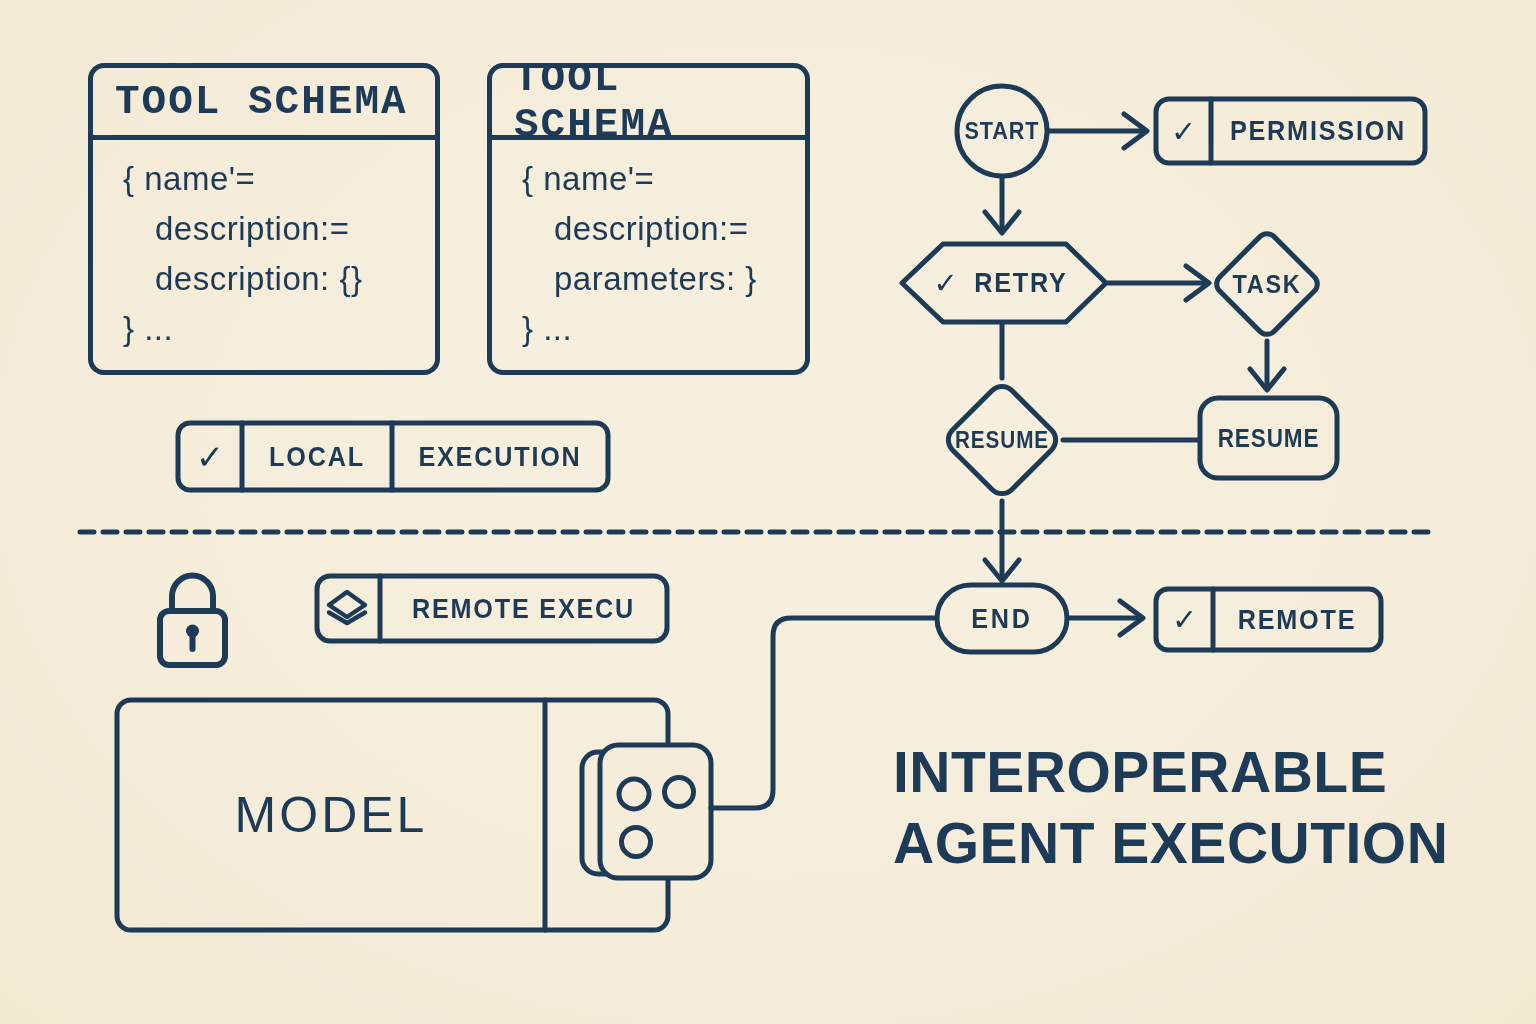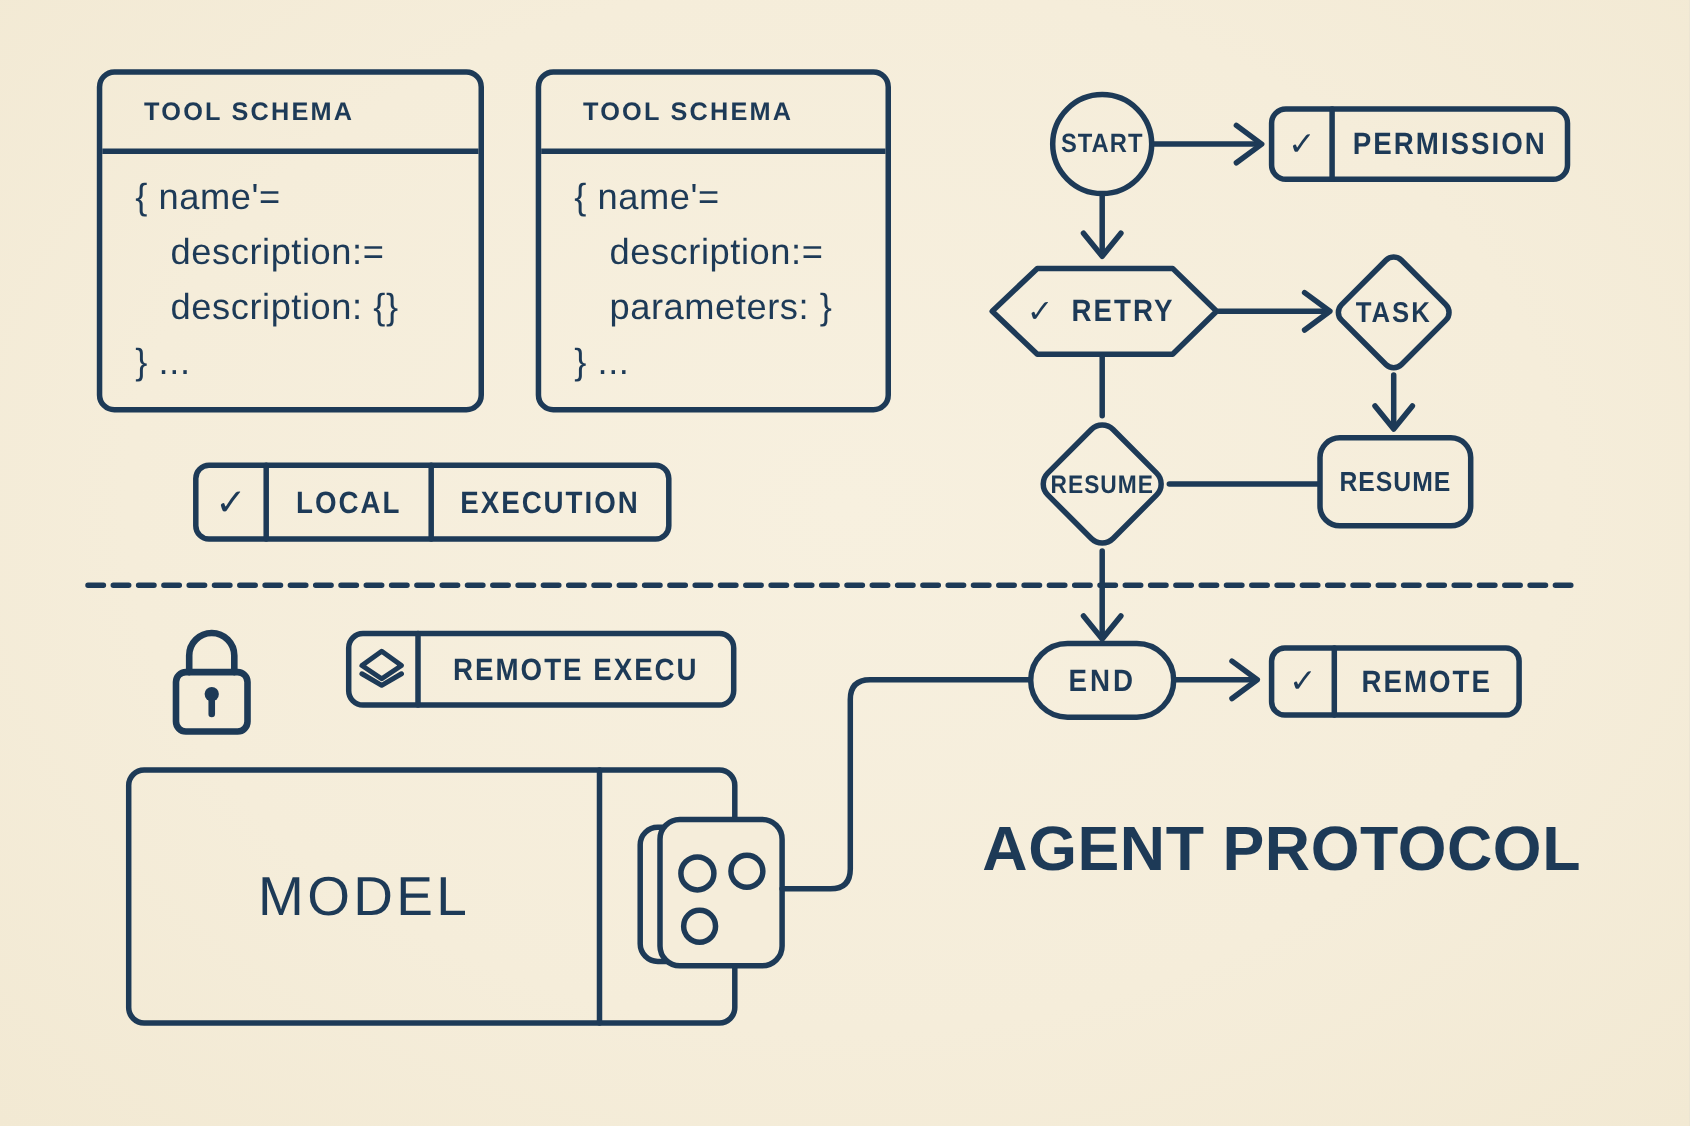--- a/index.html
+++ b/index.html
@@ -12,21 +12,21 @@
   }
   svg.layer { position:absolute; left:0; top:0; }
   .lbl { position:absolute; display:flex; align-items:center; justify-content:center;
          color:var(--ink); font-weight:bold; white-space:nowrap; }
   .cond { transform:scaleX(.9); }
   .check { font-weight:bold; font-family:"DejaVu Sans",sans-serif; }
 
   
   .card { position:absolute; border:5px solid var(--ink); border-radius:16px; box-sizing:border-box; }
   .card .card-title { height:67px; border-bottom:5px solid var(--ink); display:flex; align-items:center;
-                      padding-left:38px; font-size:23px; font-weight:bold; letter-spacing:2px; }
+                      padding-left:22px; font-size:41px; font-weight:bold; letter-spacing:2px;font-family:Liberation Mono, monospace; }
   .card .card-body { padding:14px 0 0 30px; font-size:33px; letter-spacing:.5px;text-align:center; }
   .card .code-line { height:50px; display:flex; align-items:center; }
   .card .code-line.indent { margin-left:32px; }
 
   
   .big-title { position:absolute; left:893px; top:737px; font-size:57px; font-weight:bold;
                line-height:71px; letter-spacing:.5px; color:var(--ink); }
 </style>
 </head>
 <body>
@@ -150,16 +150,17 @@
   <div class="lbl cond" style="left:1200px; top:398px; width:137px; height:80px; font-size:25px; letter-spacing:1px;">RESUME</div>
 
   <div class="lbl cond" style="left:937px; top:585px; width:130px; height:67px; font-size:28px; letter-spacing:3px;">END</div>
 
   <div class="lbl check" style="left:1156px; top:589px; width:57px; height:61px; font-size:30px;">✓</div>
   <div class="lbl cond" style="left:1213px; top:589px; width:168px; height:61px; font-size:28px; letter-spacing:2px;">REMOTE</div>
 
   <div class="lbl" style="left:117px; top:700px; width:428px; height:230px; font-size:50px; font-weight:normal; letter-spacing:3px;">MODEL</div>
 
   <div class="big-title">
-    <div>AGENT PROTOCOL</div>
+    <div>INTEROPERABLE</div>
+    <div>AGENT EXECUTION</div>
   </div>
 
 </div>
 
 </body></html>

